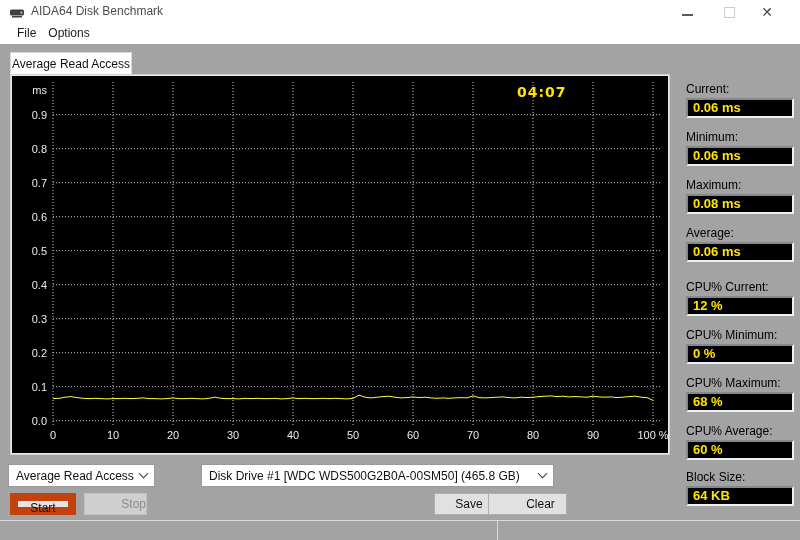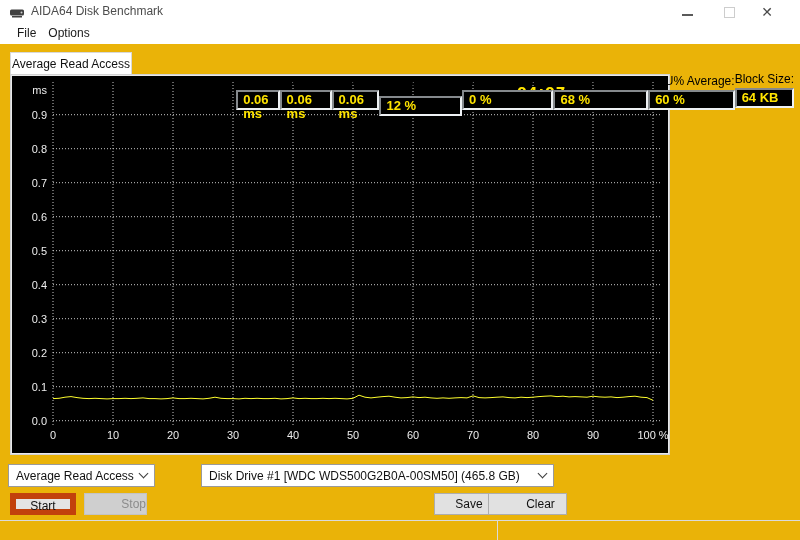--- a/index.html
+++ b/index.html
@@ -1,16 +1,16 @@
 <!DOCTYPE html>
 <html><head>
 <meta charset="utf-8">
 <style>
   html,body{margin:0;padding:0;background:#ffffff;}
-  .window{position:relative;width:800px;height:540px;background:#eab308;overflow:hidden;
+  .window{position:relative;width:800px;height:540px;background:#a3a3a3;overflow:hidden;
           font-family:"Liberation Sans",sans-serif;font-size:12px;color:#000;}
   
   .topbar{position:absolute;left:0;top:0;width:800px;height:44px;background:#ffffff;}
   .app-icon{position:absolute;left:9px;top:5px;}
   .title-text{position:absolute;left:31px;top:4px;font-size:12px;color:#4d4d4d;}
   .win-btn{position:absolute;top:0;width:30px;height:24px;display:flex;align-items:center;justify-content:center;cursor:default;}
   .win-btn.min{left:672px;}
   .win-btn.max{left:714px;}
   .win-btn.close{left:752px;font-size:14px;color:#4a4a4a;}
   .glyph-min{width:11px;height:2px;background:#5a5a5a;margin-top:6px;}
@@ -21,39 +21,39 @@
   .tab{position:absolute;left:10px;top:52px;width:122px;height:24px;background:#ffffff;
        border:1px solid #d8d8d8;box-sizing:border-box;line-height:22px;text-align:center;color:#111;}
   
   .chart-wrap{position:absolute;left:12px;top:76px;width:656px;height:377px;background:#000;
               box-shadow:0 0 0 1px #e9e9e9,0 0 0 2px #d2d2d2;}
   .chart-wrap svg{display:block;}
   .chart-wrap svg text{font-family:"Liberation Sans","DejaVu Sans",sans-serif;}
   .timer{position:absolute;left:505px;top:8px;width:70px;font-size:14px;font-weight:bold;
          color:#ffe400;letter-spacing:1px;font-family:"DejaVu Sans",sans-serif;}
   
-  .stats-panel{position:absolute;left:686px;top:74px;width:108px;display:flex;flex-direction:row;justify-content:flex-end;}
+  .stats-panel{position:absolute;left:686px;top:82px;width:108px;display:flex;flex-direction:column;}
   .stat-item{margin-bottom:12px;}
   .stat-item.cpu-gap{margin-top:6px;}
   .stat-item.block-gap{margin-top:-2px;}
   .stat-label{height:13px;font-size:12px;color:#000;margin-bottom:3px;white-space:nowrap;}
   .stat-value{height:14px;line-height:14px;background:#000;color:#ffe400;font-weight:bold;font-size:13px;
               padding:1px 0 1px 5px;border:2px solid;border-color:#85898d #eef1f4 #eef1f4 #85898d;}
   
   .combo{position:absolute;top:464px;height:23px;background:#fff;border:1px solid #9a9a9a;
          box-sizing:border-box;display:flex;align-items:center;padding:0 7px;cursor:default;}
   .combo .combo-text{white-space:nowrap;overflow:hidden;color:#111;}
   .chevron{width:6px;height:6px;border-right:1.5px solid #3c3c3c;border-bottom:1.5px solid #3c3c3c;
            transform:rotate(45deg);margin-left:auto;margin-top:-4px;flex:none;}
   .combo-bench{left:8px;width:147px;}
   .combo-drive{left:163px;width:353px;margin-left:38px;}
   
   .btn{position:absolute;top:493px;height:22px;background:#e1e1e1;border:1px solid #adadad;
        box-sizing:border-box;font-family:inherit;font-size:12px;color:#111;padding:0;}
-  .btn-start{left:10px;width:66px;border:6px solid #c2410c;background:#e4e4e4;}
+  .btn-start{left:10px;width:66px;border:8px solid #c2410c;background:#e4e4e4;}
   .btn-stop{left:84px;width:63px;background:#cfcfcf;border-color:#c3c3c3;color:#8b8b8b;text-align:right;}
   .btn-save{left:402px;width:70px;margin-left:32px;}
   .btn-clear{left:488px;width:79px;padding-left:26px;}
   
   .status-line{position:absolute;left:0;top:520px;width:800px;height:1px;background:#dadada;}
   .status-div{position:absolute;left:497px;top:521px;width:1px;height:19px;background:#dadada;}
 </style>
 </head>
 <body>
 
@@ -139,20 +139,24 @@
     <div class="stat-item">
       <div class="stat-label">Current:</div>
       <div class="stat-value">0.06 ms</div>
     </div>
 
     <div class="stat-item">
       <div class="stat-label">Minimum:</div>
       <div class="stat-value">0.06 ms</div>
     </div>
 
+    <div class="stat-item">
+      <div class="stat-label">Maximum:</div>
+      <div class="stat-value">0.08 ms</div>
+    </div>
 
     <div class="stat-item">
       <div class="stat-label">Average:</div>
       <div class="stat-value">0.06 ms</div>
     </div>
 
     <div class="stat-item cpu-gap">
       <div class="stat-label">CPU% Current:</div>
       <div class="stat-value">12 %</div>
     </div>

